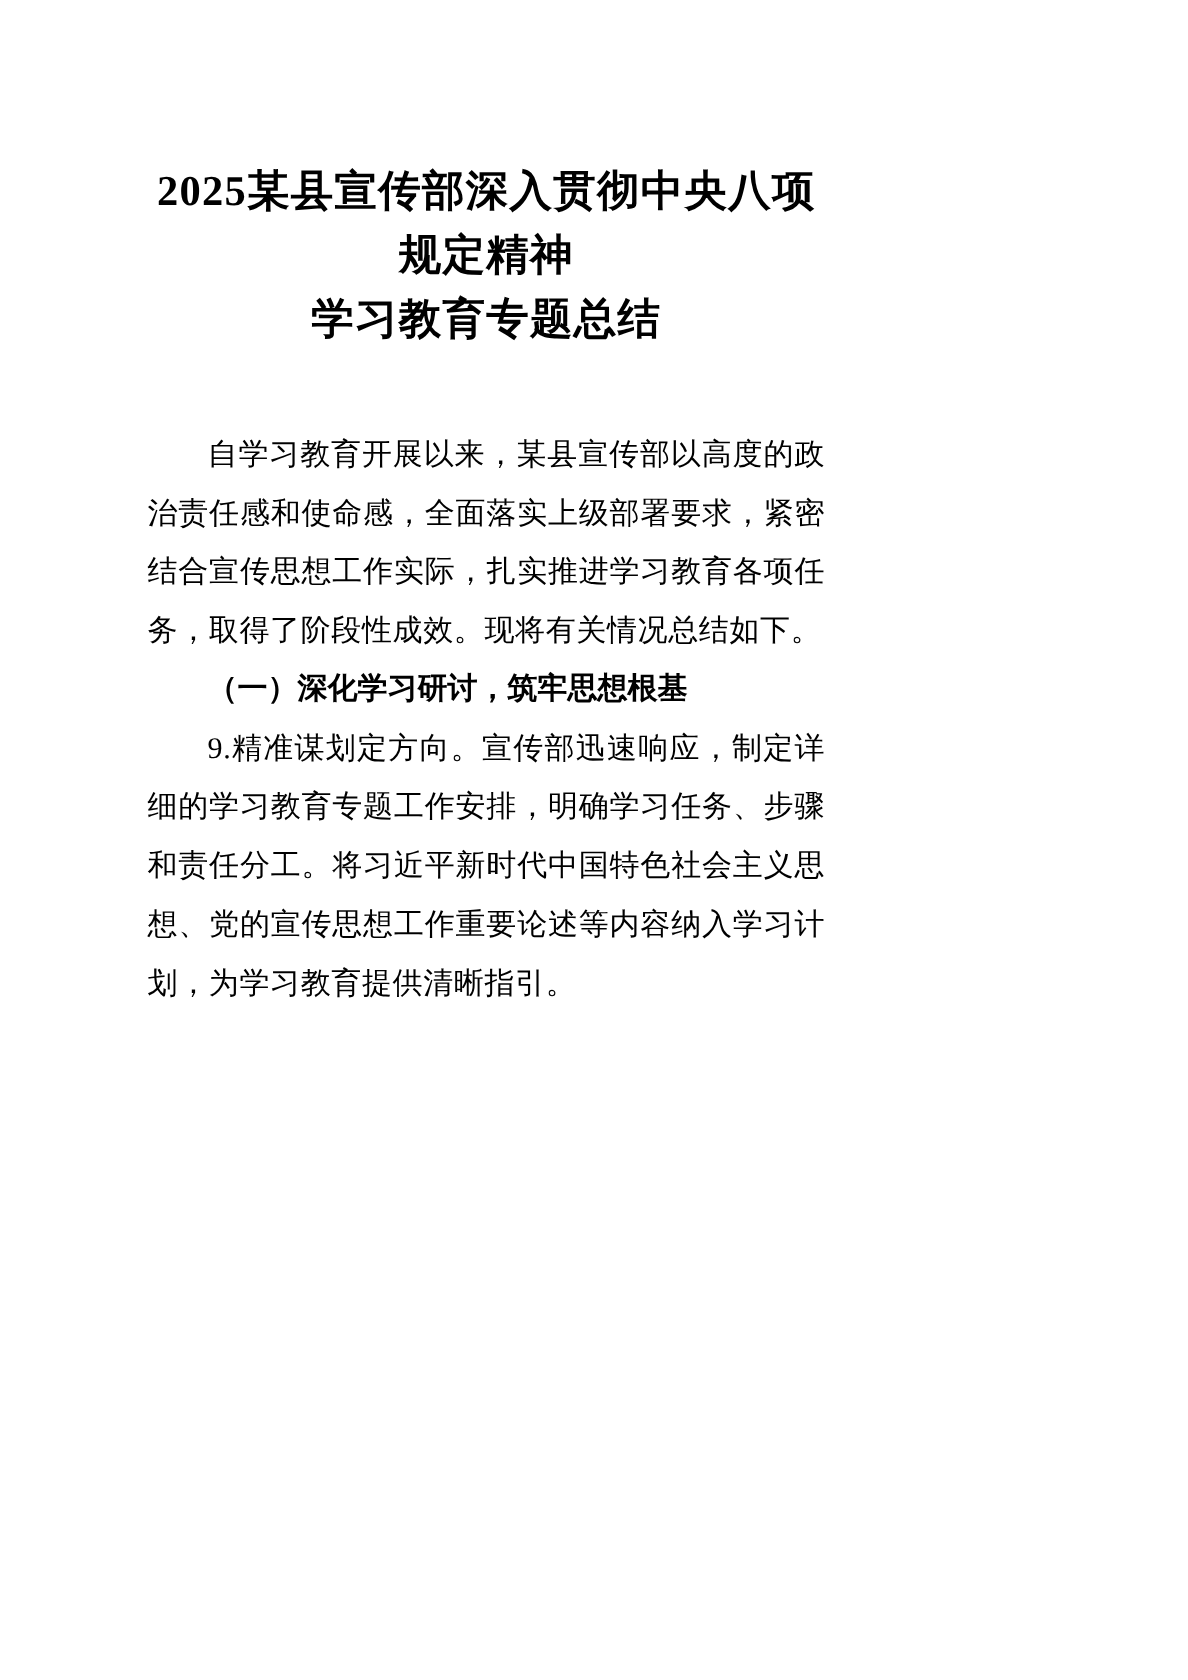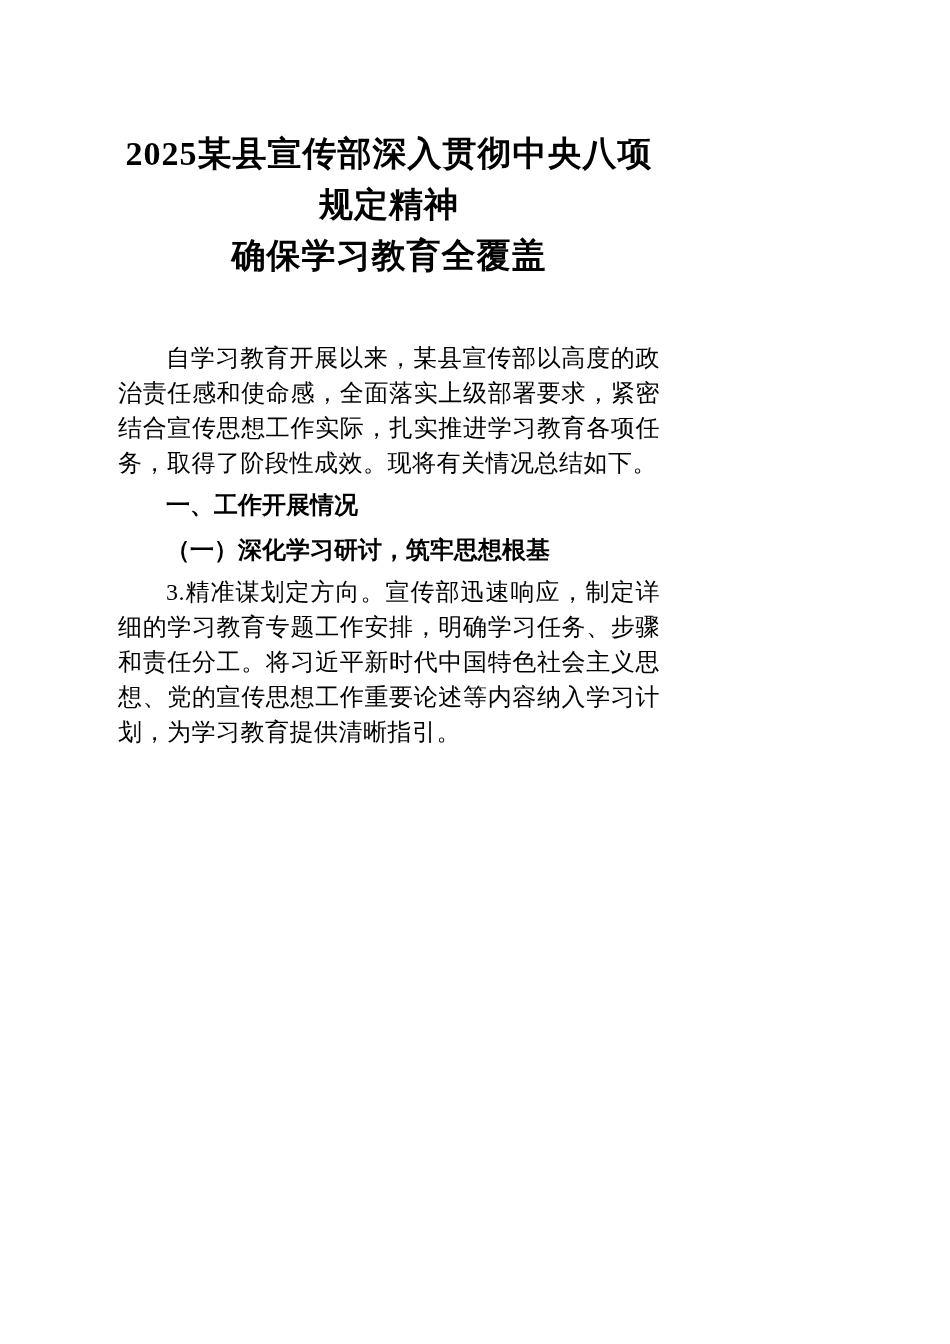--- a/index.html
+++ b/index.html
@@ -25,21 +25,21 @@
     text-align: center;
     letter-spacing: 1px;
     font-family: "Liberation Serif", serif;
   }
   .doc-title .title-line {
     display: block;
   }
   .body-para {
     margin: 0;
     font-size: 24px;
-    line-height: 35px;
+    line-height: 47px;
     text-align: justify;
     text-justify: inter-ideograph;
     text-indent: 2em;
     letter-spacing: 0.5px;
     font-family: "Liberation Serif", serif;
   }
   .heading-1 {
     margin: 0;
     font-size: 24px;
     line-height: 47px;
@@ -56,26 +56,25 @@
     font-family: Liberation Mono, monospace;
   }
 </style>
 </head>
 <body>
 
 <div class="page">
 
   <h1 class="doc-title">
     <span class="title-line">2025某县宣传部深入贯彻中央八项规定精神</span>
-    <span class="title-line">确保学习教育全覆盖</span>
+    <span class="title-line">学习教育专题总结</span>
   </h1>
 
   <p class="body-para">自学习教育开展以来，某县宣传部以高度的政治责任感和使命感，全面落实上级部署要求，紧密结合宣传思想工作实际，扎实推进学习教育各项任务，取得了阶段性成效。现将有关情况总结如下。</p>
 
-  <p class="heading-1">一、工作开展情况</p>
 
   <p class="heading-2">（一）深化学习研讨，筑牢思想根基</p>
 
-  <p class="body-para">3.精准谋划定方向。宣传部迅速响应，制定详细的学习教育专题工作安排，明确学习任务、步骤和责任分工。将习近平新时代中国特色社会主义思想、党的宣传思想工作重要论述等内容纳入学习计划，为学习教育提供清晰指引。</p>
+  <p class="body-para">9.精准谋划定方向。宣传部迅速响应，制定详细的学习教育专题工作安排，明确学习任务、步骤和责任分工。将习近平新时代中国特色社会主义思想、党的宣传思想工作重要论述等内容纳入学习计划，为学习教育提供清晰指引。</p>
 
 
 
 </div>
 
 </body></html>

